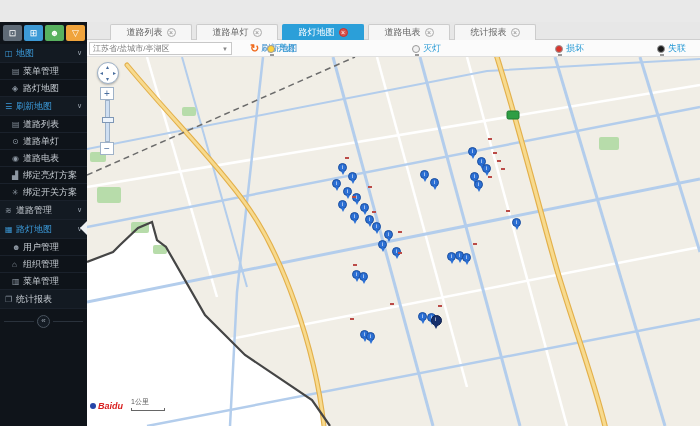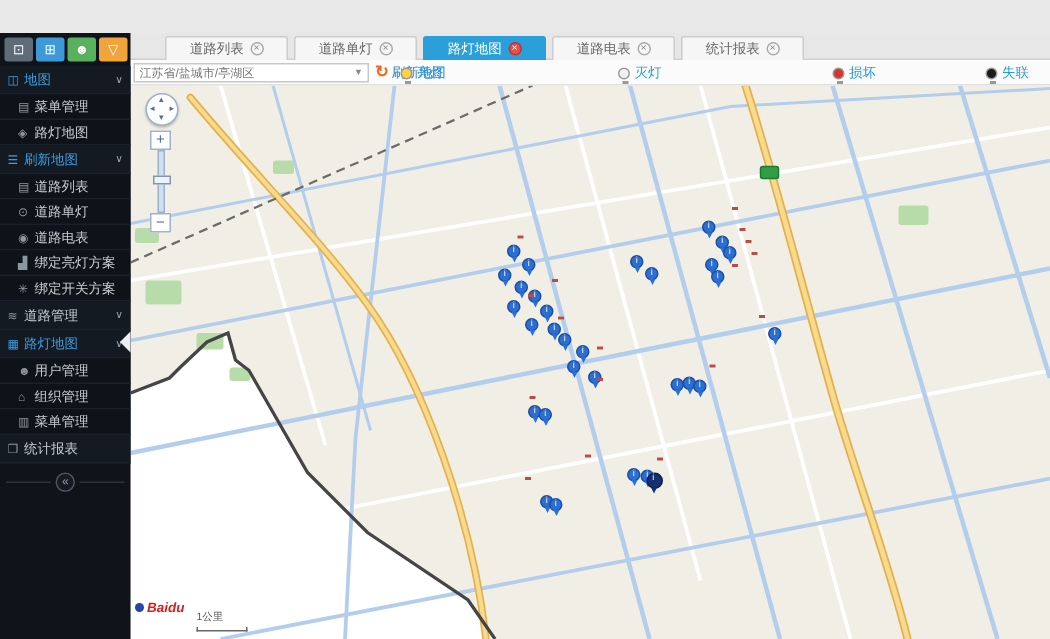--- a/index.html
+++ b/index.html
@@ -32,21 +32,21 @@
   
   .main { position:absolute; left:87px; top:22px; width:613px; height:404px; }
   .tabbar { position:relative; width:100%; height:18px; background:#e7e7e7; border-bottom:1px solid #cfcfcf; }
   .tab { position:absolute; top:2px; height:16px; width:82px; background:#f6f6f6; border:1px solid #cccccc; border-bottom:none; border-radius:2px 2px 0 0; font-size:9px; color:#666; display:flex; align-items:center; justify-content:center; gap:4px; cursor:pointer; padding:0; }
   .tab .tclose { display:inline-block; width:9px; height:9px; border:1px solid #aaa; border-radius:50%; font-size:7px; line-height:7px; color:#888; text-align:center; }
   .tab.active { background:#2b9fd9; border-color:#2b9fd9; color:#fff; }
   .tab.active .tclose { background:#d9534f; border-color:#c9302c; color:#fff; }
   .tab:nth-child(1){left:23px;} .tab:nth-child(2){left:109px;} .tab:nth-child(3){left:195px;} .tab:nth-child(4){left:281px;} .tab:nth-child(5){left:367px;}
 
   .filterbar { position:relative; width:100%; height:17px; background:#fbfbfb; border-bottom:1px solid #e0e0e0; }
-  .select { position:absolute; left:2px; top:2px; width:157px; height:13px; background:#fff; border:1px solid #c8c8c8; font-size:8px; color:#777; display:flex; align-items:center; padding:0 3px; cursor:pointer; }
+  .select { position:absolute; left:2px; top:2px; width:143px; height:13px; background:#fff; border:1px solid #c8c8c8; font-size:8px; color:#777; display:flex; align-items:center; padding:0 3px; cursor:pointer; }
   .select .caret { margin-left:auto; font-size:6px; color:#888; }
   .refresh { position:absolute; left:163px; top:1px; height:15px; border:none; background:transparent; display:flex; align-items:center; gap:2px; cursor:pointer; padding:0; }
   .ricon { color:#f06a1d; font-size:11px; font-weight:bold; line-height:11px; }
   .rlabel { color:#2a84c8; font-size:9px; }
   .legend-item { position:absolute; top:2px; display:flex; align-items:center; gap:3px; }
   .bulb { width:8px; height:8px; border-radius:50%; border:1px solid #999; position:relative; }
   .bulb::after { content:""; position:absolute; left:2px; top:8px; width:4px; height:2px; background:#999; }
   .litext { font-size:9px; color:#2a9bd5; }
 
   
@@ -62,21 +62,21 @@
   .pin.dark::after { left:2px; top:9px; border-top-color:#16306e; }
 
   .panctrl { position:absolute; left:10px; top:5px; width:22px; height:22px; border-radius:50%; background:#fff; border:1px solid #9fb2c8; z-index:5; box-shadow:0 1px 2px rgba(0,0,0,.25); }
   .panctrl span { position:absolute; font-size:6px; color:#4a6e9e; cursor:pointer; line-height:6px; }
   .pan-up{left:8px;top:1px;} .pan-down{left:8px;bottom:1px;} .pan-left{left:2px;top:7px;} .pan-right{right:2px;top:7px;}
   .zoomer { position:absolute; left:13px; top:30px; z-index:5; }
   .zbtn { width:14px; height:13px; background:#fff; border:1px solid #9fb2c8; color:#4a6e9e; font-size:10px; line-height:11px; text-align:center; cursor:pointer; padding:0; display:block; }
   .ztrack { width:5px; height:42px; background:#cfdff2; border:1px solid #9fb2c8; margin:0 auto; position:relative; cursor:pointer; }
   .zhandle { position:absolute; left:-4px; top:16px; width:12px; height:6px; background:#eef4fb; border:1px solid #7f97b5; cursor:pointer; }
 
-  .attrib { position:absolute; left:3px; bottom:5px; z-index:5; display:flex; align-items:flex-start; gap:8px; }
+  .attrib { position:absolute; left:3px; bottom:15px; z-index:5; display:flex; align-items:flex-end; gap:8px; }
   .bdlogo { font-size:9px; font-weight:bold; font-style:italic; color:#d81e1e; position:relative; padding-left:8px; }
   .bdpaw { position:absolute; left:0; top:2px; width:6px; height:6px; border-radius:50%; background:#2545a8; }
   .scale { font-size:7px; color:#555; }
   .scalebar { width:34px; height:3px; border:1px solid #666; border-top:none; }
 </style>
 </head>
 <body>
 
 <div class="app">
 

